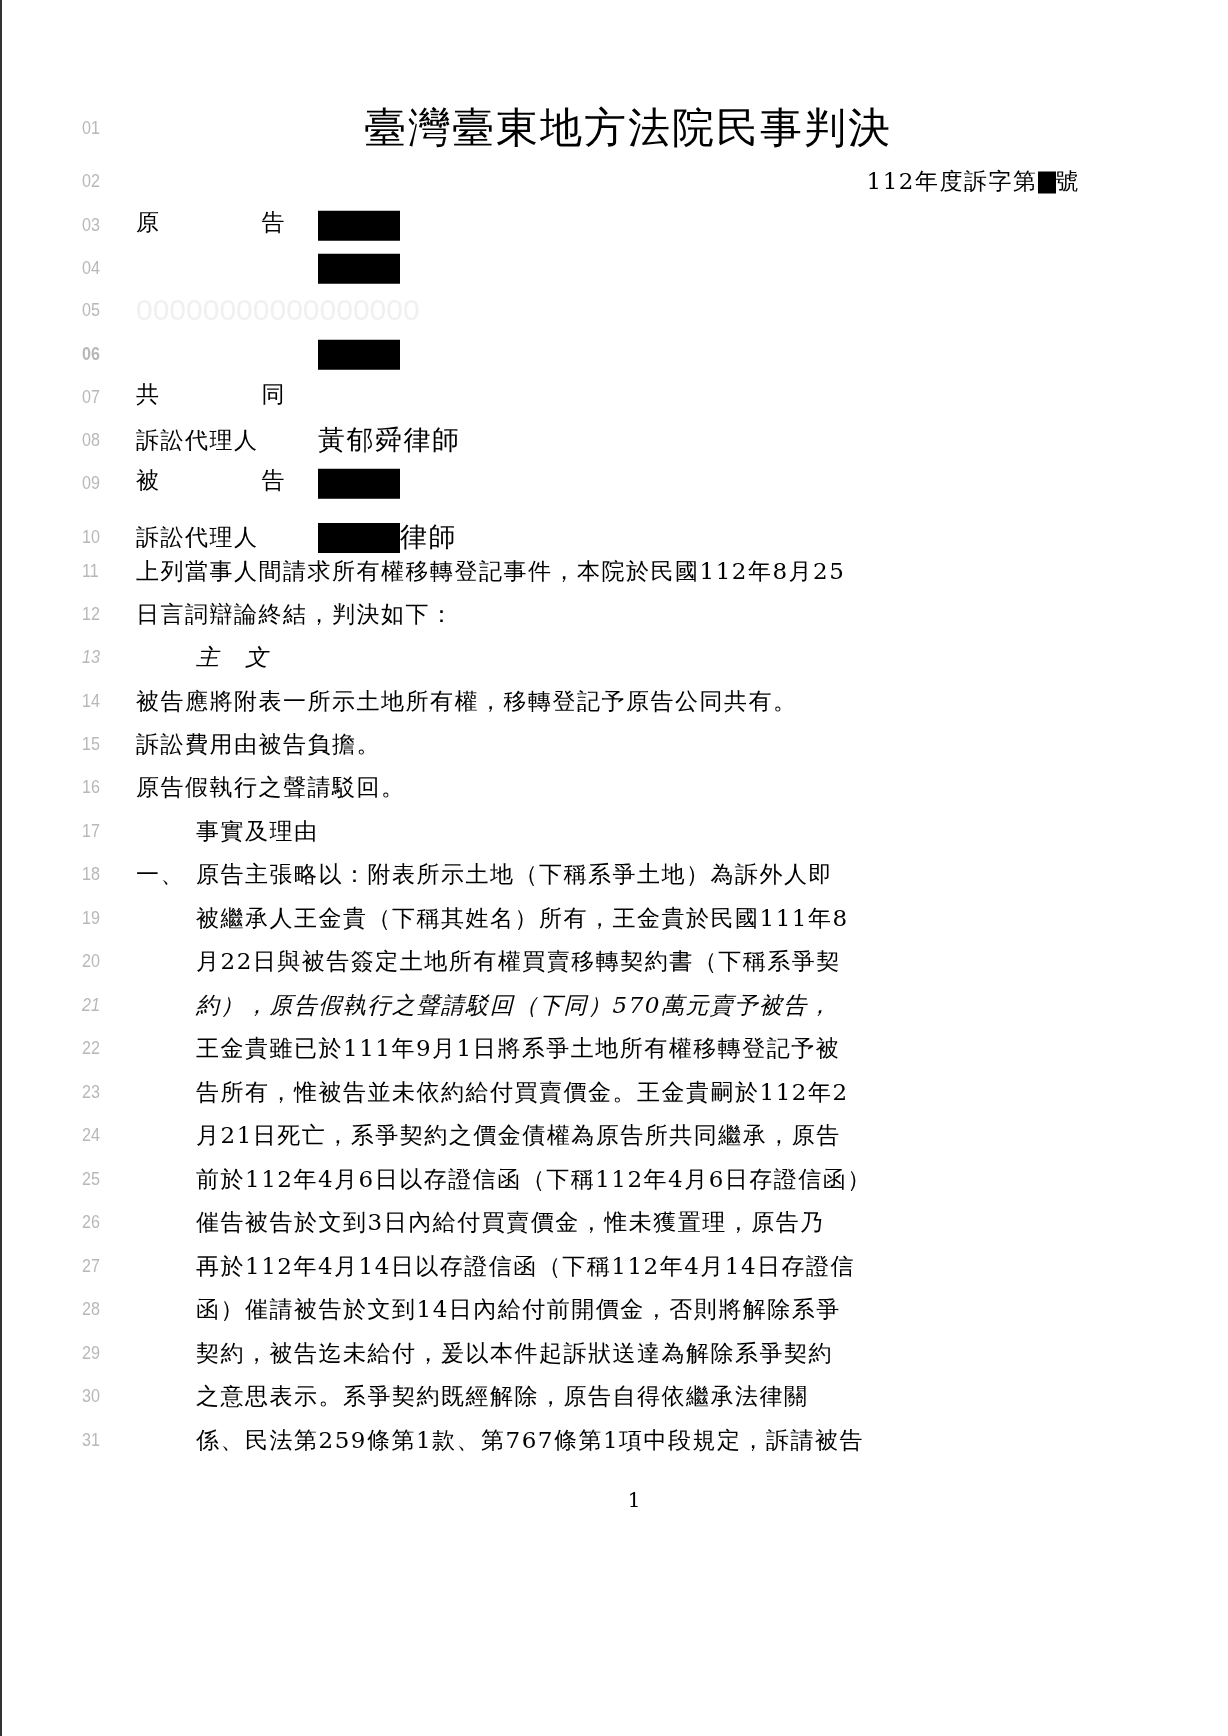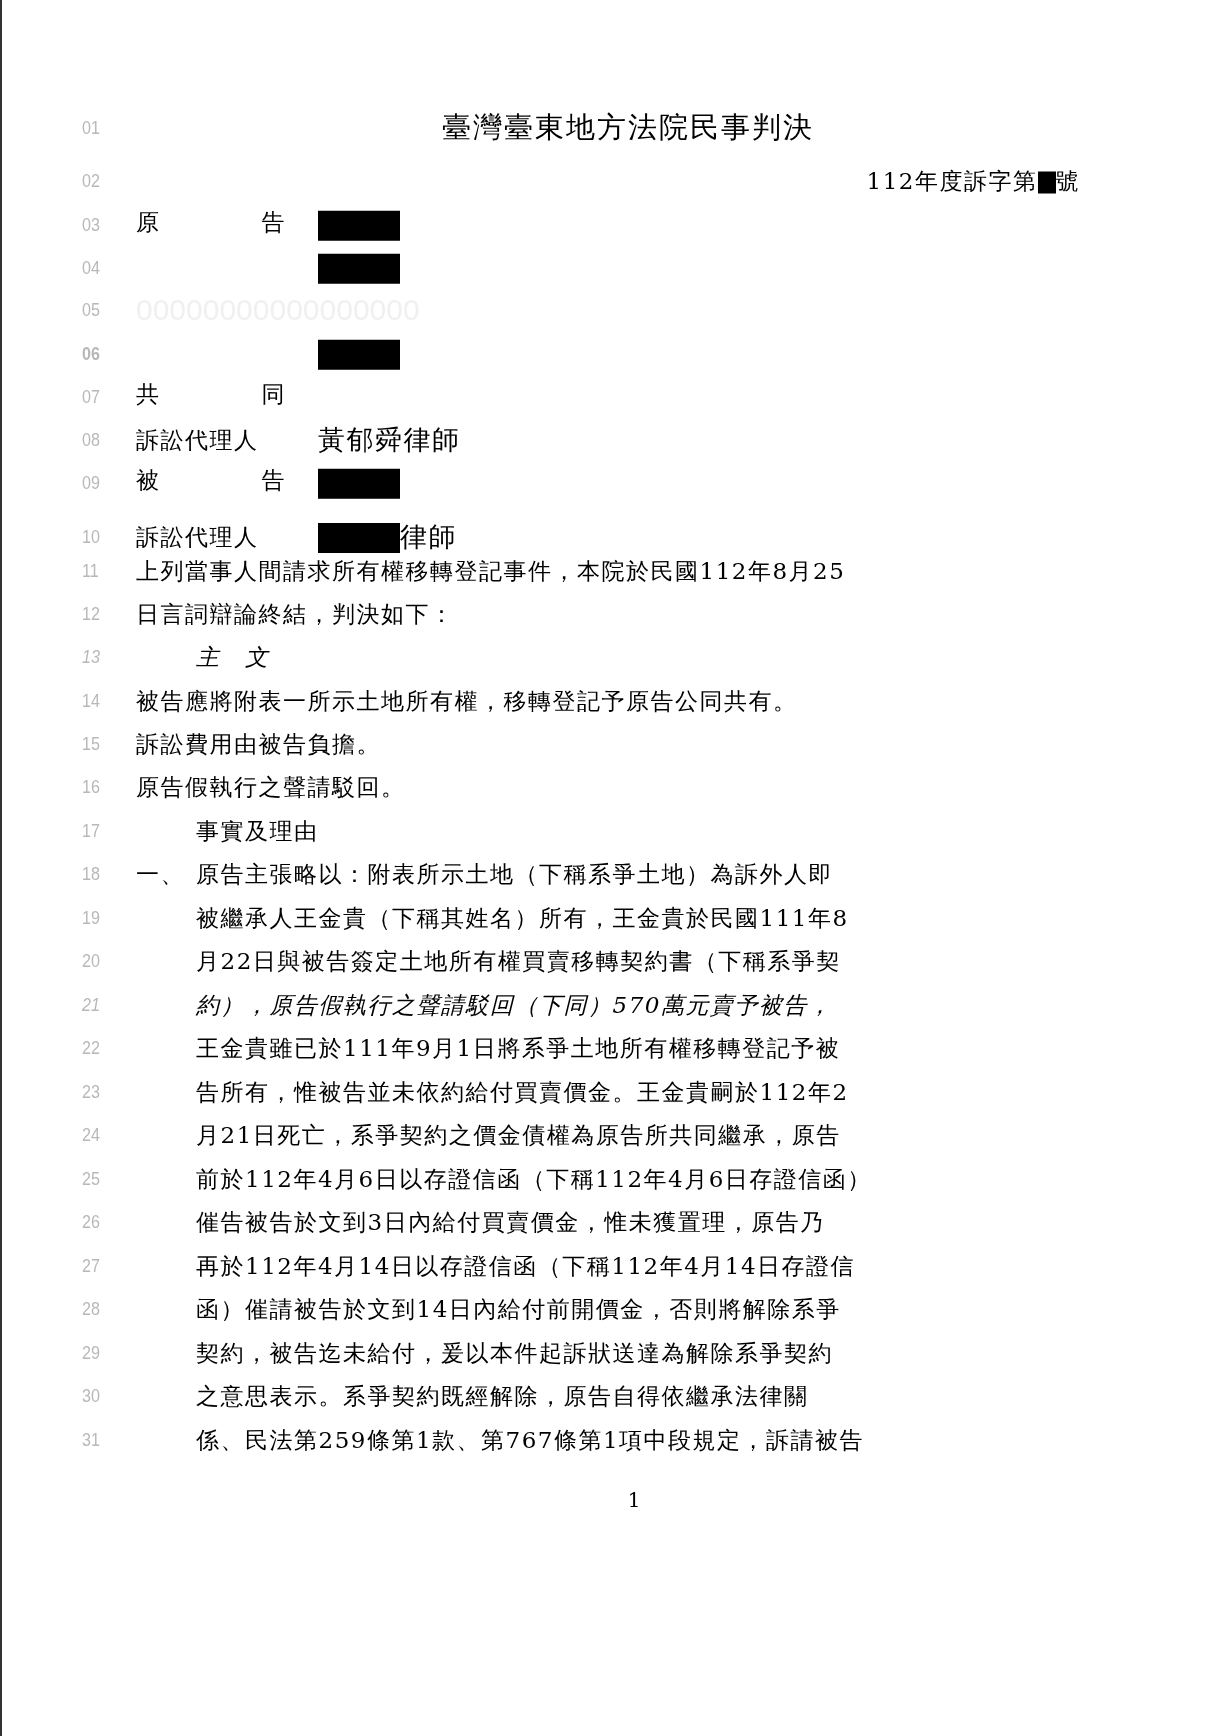--- a/index.html
+++ b/index.html
@@ -7,21 +7,21 @@
            font-family: "DejaVu Serif", "Liberation Serif", serif; color: #000; }
     .left-border { position: absolute; left: 0; top: 0; width: 2px; height: 1736px; background: #333; }
     .line { position: absolute; left: 0; width: 1228px; height: 43px; }
     .ln { position: absolute; left: 82px; width: 40px; text-align: left;
           font-family: "Liberation Sans", "DejaVu Sans", sans-serif; font-size: 19px; color: #b8b8b8;
           top: 50%; transform: translateY(-50%) scaleX(0.85); transform-origin: left center; }
     .txt { position: absolute; top: 50%; transform: translateY(-50%); font-size: 23px; white-space: nowrap;
            letter-spacing: 1.5px; }
     .c1 { left: 136px; }
     .c2 { left: 196px; }
-    .title { left: 0; width: 1228px; text-align: center; font-size: 29px; letter-spacing: 2px; padding-left: 28px; box-sizing: border-box; }
+    .title { left: 0; width: 1228px; text-align: center; font-size: 42px; letter-spacing: 2px; padding-left: 28px; box-sizing: border-box; }
     .right { right: 148px; }
     .redact { display: inline-block; background: #000; vertical-align: middle; }
     .faint { color: #f0f0f0; font-family: "Liberation Sans", sans-serif; letter-spacing: 0; }
     .pagenum { position: absolute; top: 1488px; left: 0; width: 1228px; text-align: center; padding-left: 40px; box-sizing: border-box; font-size: 20px; }
     .label-spread { display: inline-block; width: 150px; }
     .label-spread .a { float: left; }
     .label-spread .b { float: right; }
     .party-val { position: absolute; left: 318px; top: 50%; transform: translateY(-50%); font-size: 27px; white-space: nowrap; letter-spacing: 1.5px; }
   </style>
 </head>

